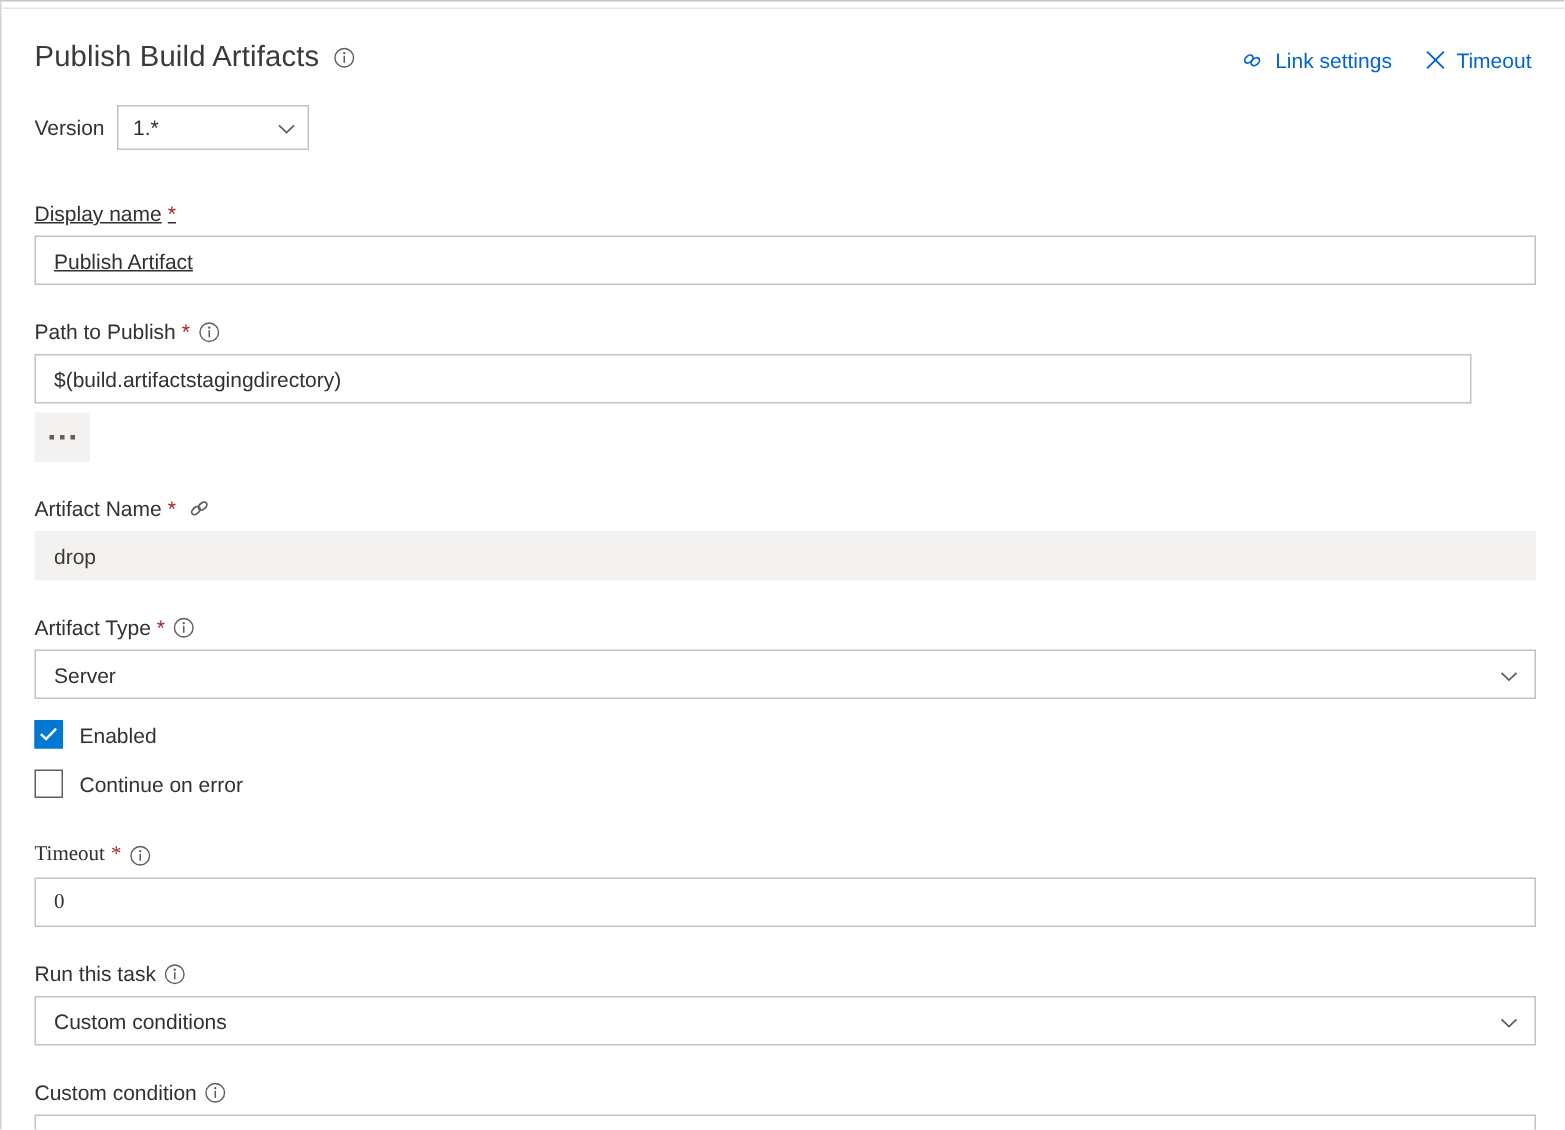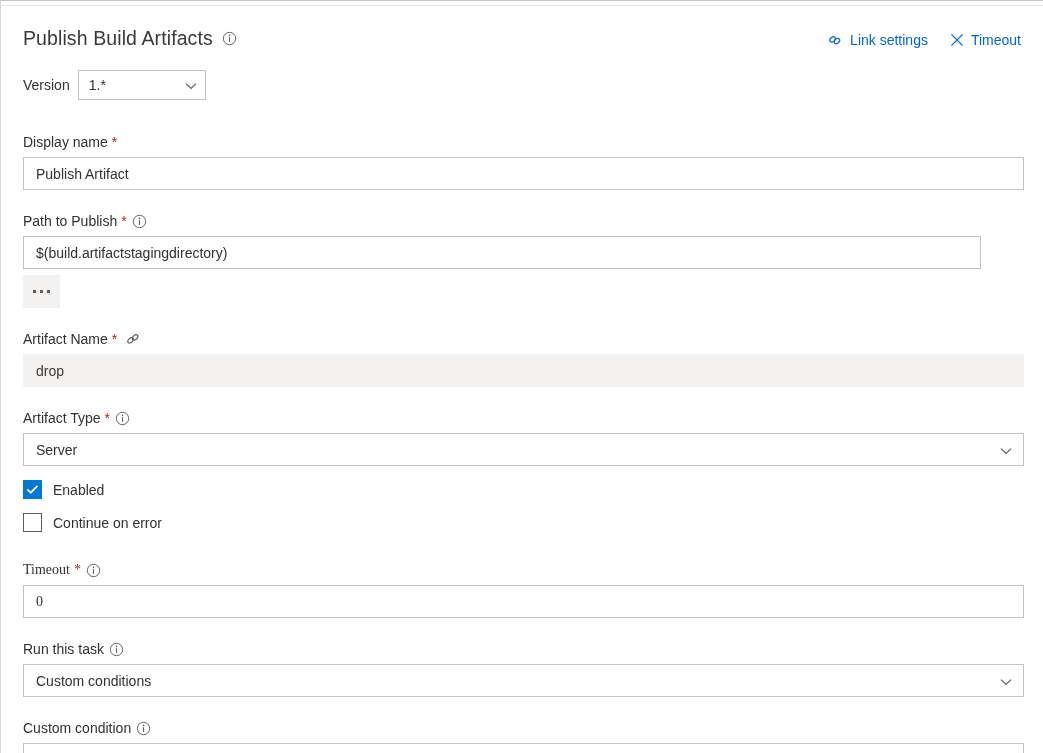--- a/index.html
+++ b/index.html
@@ -304,21 +304,21 @@
       <div class="version-select">
         <span>1.*</span>
         <span class="chev">
           <svg width="12" height="8" viewBox="0 0 12 8">
             <path d="M1 1.6 L6 6.4 L11 1.6" fill="none" stroke="#605e5c" stroke-width="1.2"></path>
           </svg>
         </span>
       </div>
     </div>
 
-    <div class="field" style="margin-top:33px;">
+    <div class="field" style="margin-top:33px;text-decoration:underline;">
       <div class="field-label">
         <span>Display name</span>
         <span class="req">*</span>
       </div>
       <div class="input-box">
         <span>Publish Artifact</span>
       </div>
     </div>
 
     <div class="field">

